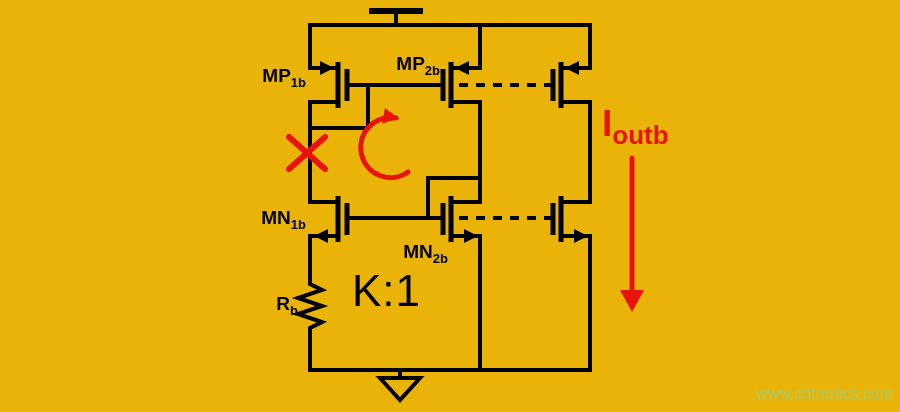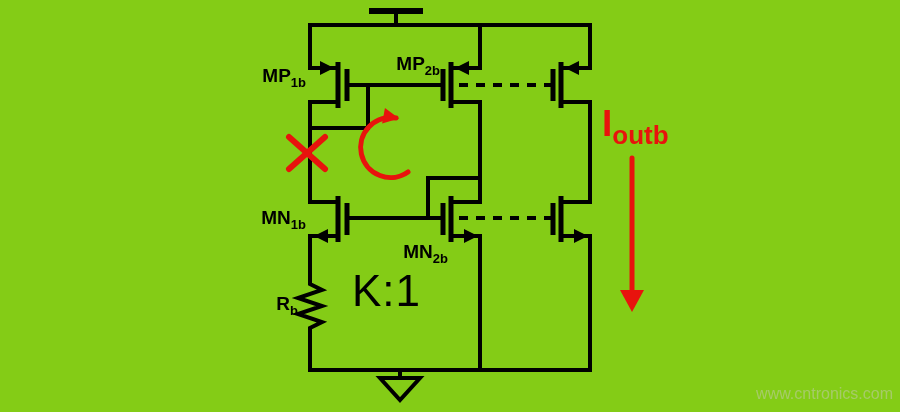--- a/index.html
+++ b/index.html
@@ -1,16 +1,16 @@
 <!DOCTYPE html>
 <html><head>
 <meta charset="utf-8">
 <style>
   html,body{margin:0;padding:0;background:#ffffff;}
-  .stage{position:relative;width:900px;height:412px;background:#84cc16;overflow:hidden;
+  .stage{position:relative;width:900px;height:412px;background:#eab308;overflow:hidden;
          font-family:"Liberation Sans",sans-serif;}
   svg{display:block;}
   .wire{stroke:#000;stroke-width:4;fill:none;stroke-linecap:square;stroke-linejoin:miter;}
   .thick{stroke-width:6;}
   .bar{stroke:#000;stroke-width:5;fill:none;stroke-linecap:butt;}
   .dashed{stroke:#000;stroke-width:4;fill:none;stroke-dasharray:9 8;stroke-linecap:butt;}
   .arrow{fill:#000;stroke:none;}
   .ann{fill:none;stroke-linecap:round;stroke-linejoin:round;}
   text{font-family:"Liberation Sans",sans-serif;}
   .dev{font-weight:bold;font-size:19px;fill:#000;}

